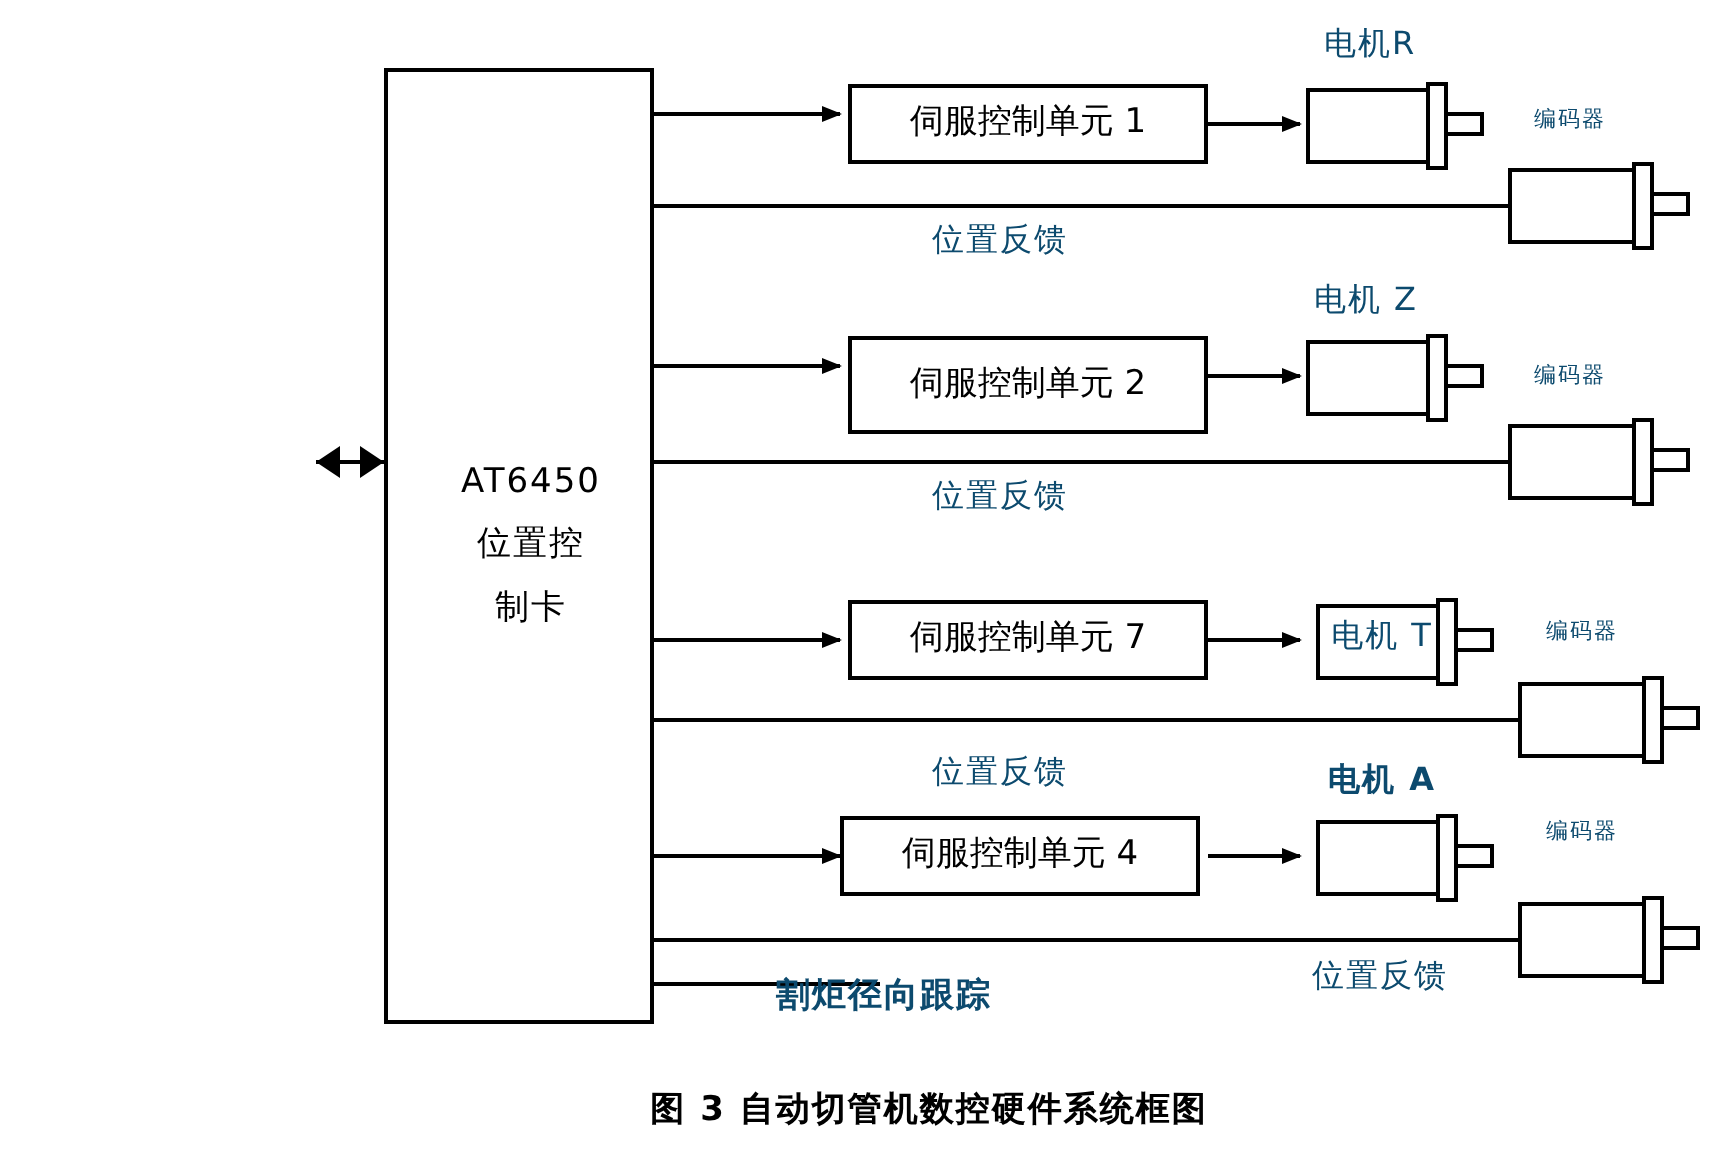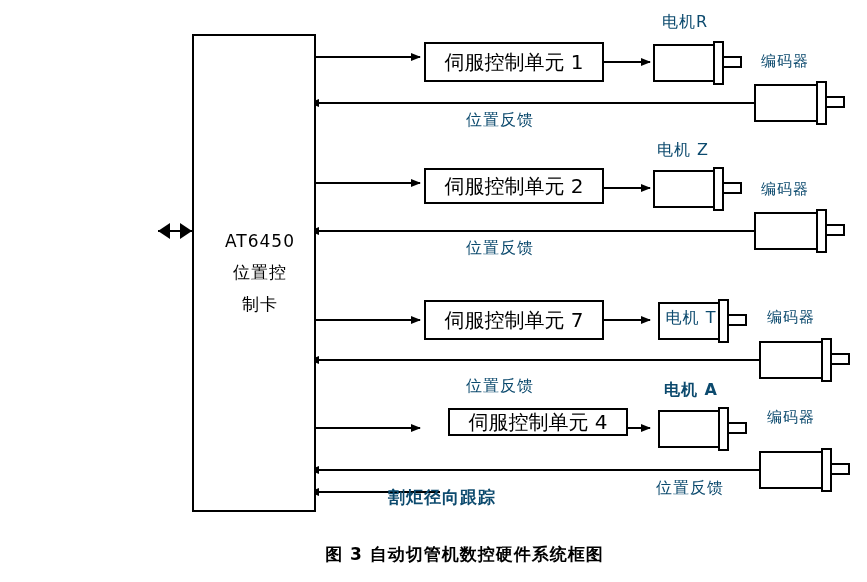--- a/index.html
+++ b/index.html
@@ -47,33 +47,33 @@
     font-size: 17px;
     letter-spacing: 1px;
   }
   .pc-box span { display: block; margin: 6px 0; }
   .card-box {
     font-size: 17px;
     letter-spacing: 1px;
   }
   .card-box span { display: block; margin: 3px 0; }
   .servo-box {
-    font-size: 20px;
+    font-size: 17px;
     text-align: center;
   }
   .fb-label {
     font-size: 16px;
     letter-spacing: 1px;
   }
   .motor-label {
     font-size: 16px;
     letter-spacing: 1px;
   }
   .enc-label {
-    font-size: 15px;
+    font-size: 11px;
     letter-spacing: 1px;
   }
   .bottom-label {
     font-size: 17px;
     letter-spacing: 1px;
   }
   .caption {
     position: absolute;
     width: 867px;
     left: 0;
@@ -168,36 +168,36 @@
       <rect x="831" y="354" width="18" height="10" fill="#fff" stroke="#000" stroke-width="2"></rect>
     </g>
     <g>
       <rect x="760" y="452" width="62" height="36" fill="#fff" stroke="#000" stroke-width="2"></rect>
       <rect x="822" y="449" width="9" height="42" fill="#fff" stroke="#000" stroke-width="2"></rect>
       <rect x="831" y="464" width="18" height="10" fill="#fff" stroke="#000" stroke-width="2"></rect>
     </g>
   </svg>
 
 
-  <div class="box card-box" style="left:192px; top:34px; width:124px; height:478px;padding-left:12px;">
+  <div class="box card-box" style="left:192px; top:34px; width:135px; height:478px;padding-left:12px;">
     <span>AT6450</span>
     <span>位置控</span>
     <span>制卡</span>
   </div>
 
   <div class="box servo-box" style="left:424px; top:42px; width:180px; height:40px;">
     <span>伺服控制单元 1</span>
   </div>
-  <div class="box servo-box" style="left:424px; top:168px; width:180px; height:36px;">
+  <div class="box servo-box" style="left:424px; top:168px; width:180px; height:49px;">
     <span>伺服控制单元 2</span>
   </div>
   <div class="box servo-box" style="left:424px; top:300px; width:180px; height:40px;">
     <span>伺服控制单元 7</span>
   </div>
-  <div class="box servo-box" style="left:448px; top:408px; width:180px; height:28px;">
+  <div class="box servo-box" style="left:420px; top:408px; width:180px; height:40px;">
     <span>伺服控制单元 4</span>
   </div>
 
   <div class="label motor-label" style="left:640px; top:12px; width:90px;">电机R</div>
   <div class="label motor-label" style="left:638px; top:140px; width:90px;">电机 Z</div>
   <div class="label motor-label" style="left:646px; top:272px; width:90px;margin-top:36px;">电机 T</div>
   <div class="label motor-label" style="left:646px; top:380px; width:90px;font-weight:bold;">电机 A</div>
 
   <div class="label enc-label" style="left:740px; top:52px; width:90px;">编码器</div>
   <div class="label enc-label" style="left:740px; top:180px; width:90px;">编码器</div>

